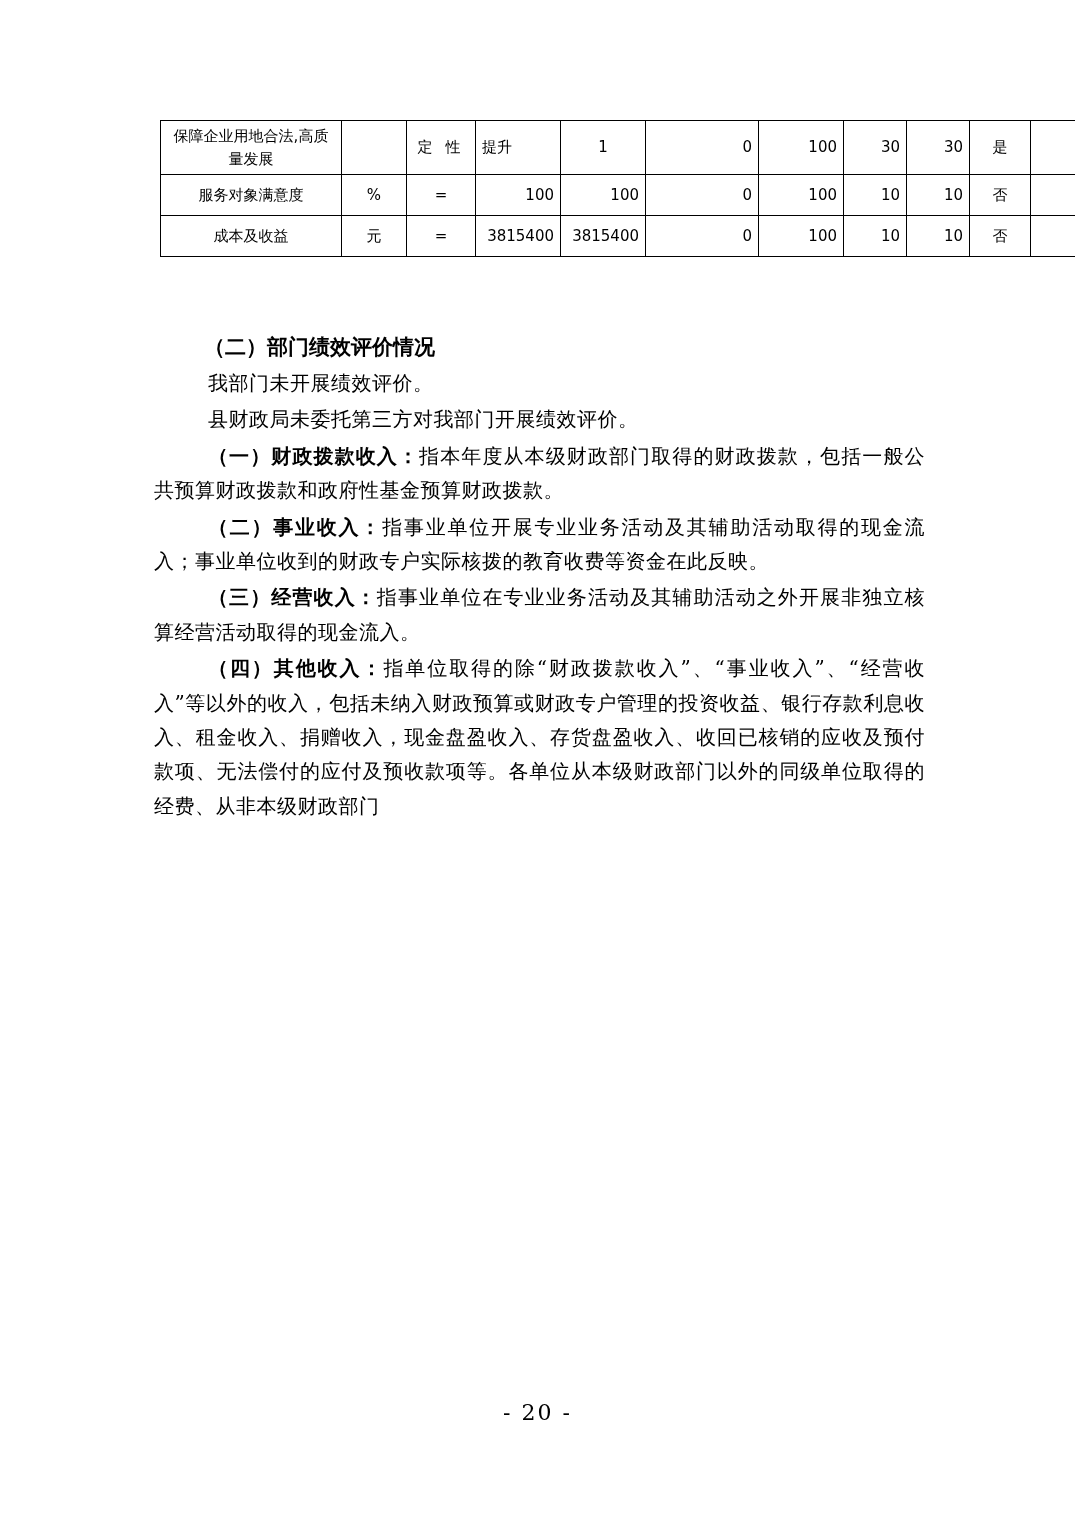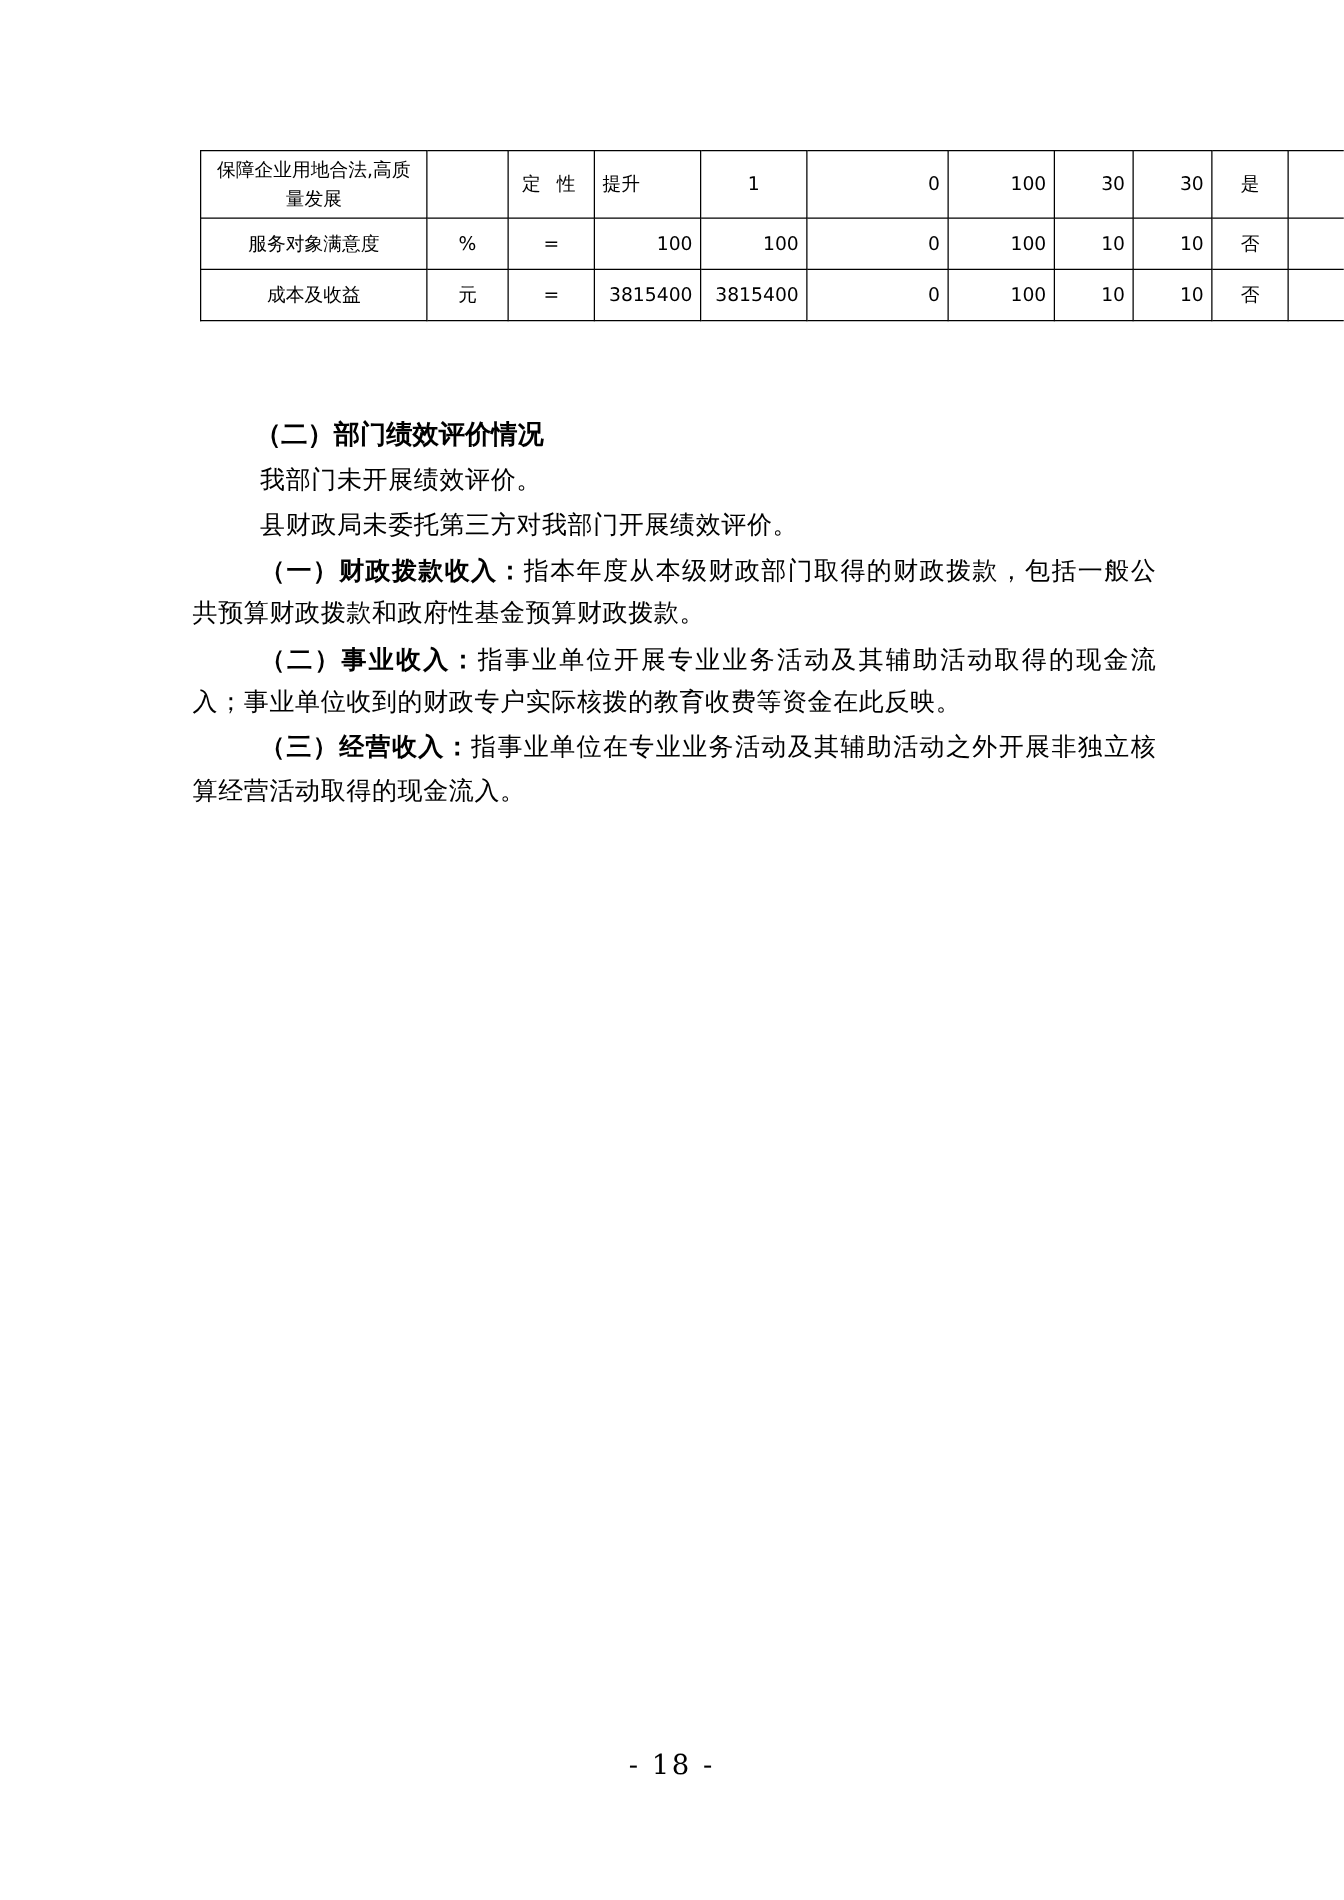--- a/index.html
+++ b/index.html
@@ -165,18 +165,19 @@
 
     <p class="para">县财政局未委托第三方对我部门开展绩效评价。</p>
 
 
     <p class="para"><span class="lead">（一）财政拨款收入：</span><span>指本年度从本级财政部门取得的财政拨款，包括一般公共预算财政拨款和政府性基金预算财政拨款。</span></p>
 
     <p class="para"><span class="lead">（二）事业收入：</span><span>指事业单位开展专业业务活动及其辅助活动取得的现金流入；事业单位收到的财政专户实际核拨的教育收费等资金在此反映。</span></p>
 
     <p class="para"><span class="lead">（三）经营收入：</span><span>指事业单位在专业业务活动及其辅助活动之外开展非独立核算经营活动取得的现金流入。</span></p>
 
+    <p class="para"><span class="lead">（四）其他收入：</span><span>指单位取得的除“财政拨款收入”、“事业收入”、“经营收入”等以外的收入，包括未纳入财政预算或财政专户管理的投资收益、银行存款利息收入、租金收入、捐赠收入，现金盘盈收入、存货盘盈收入、收回已核销的应收及预付款项、无法偿付的应付及预收款项等。各单位从本级财政部门以外的同级单位取得的经费、从非本级财政部门</span></p>
 
   </div>
 
-  <div class="footer">- 18 -</div>
+  <div class="footer">- 20 -</div>
 
 </div>
 
 </body></html>

